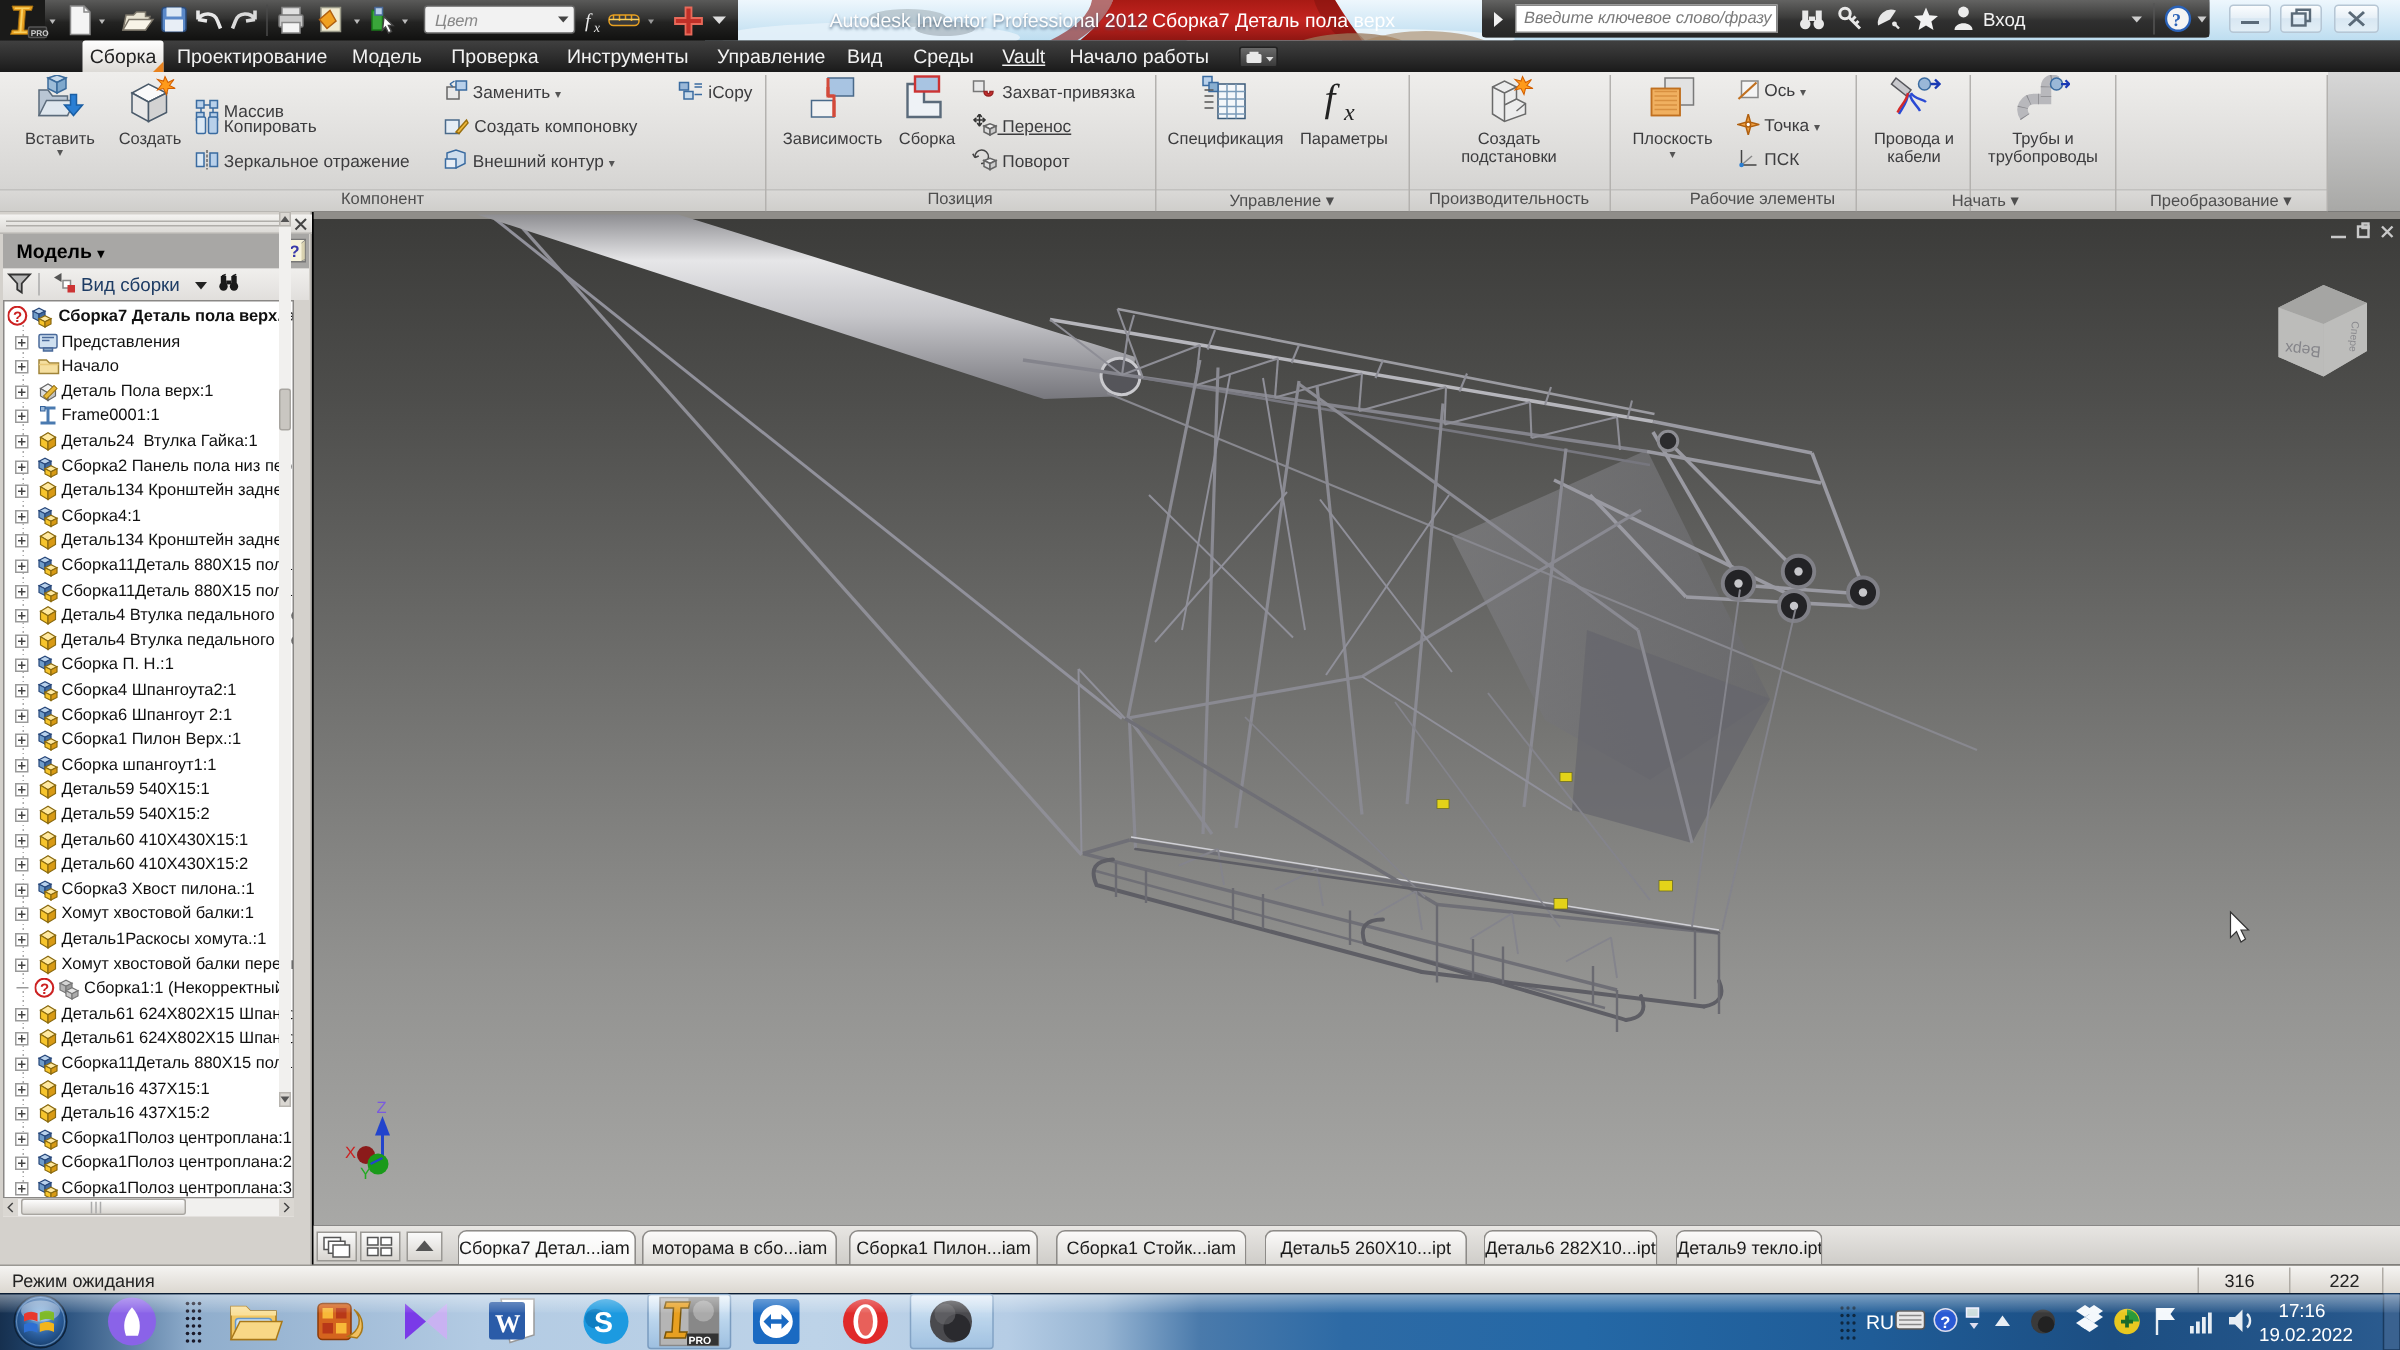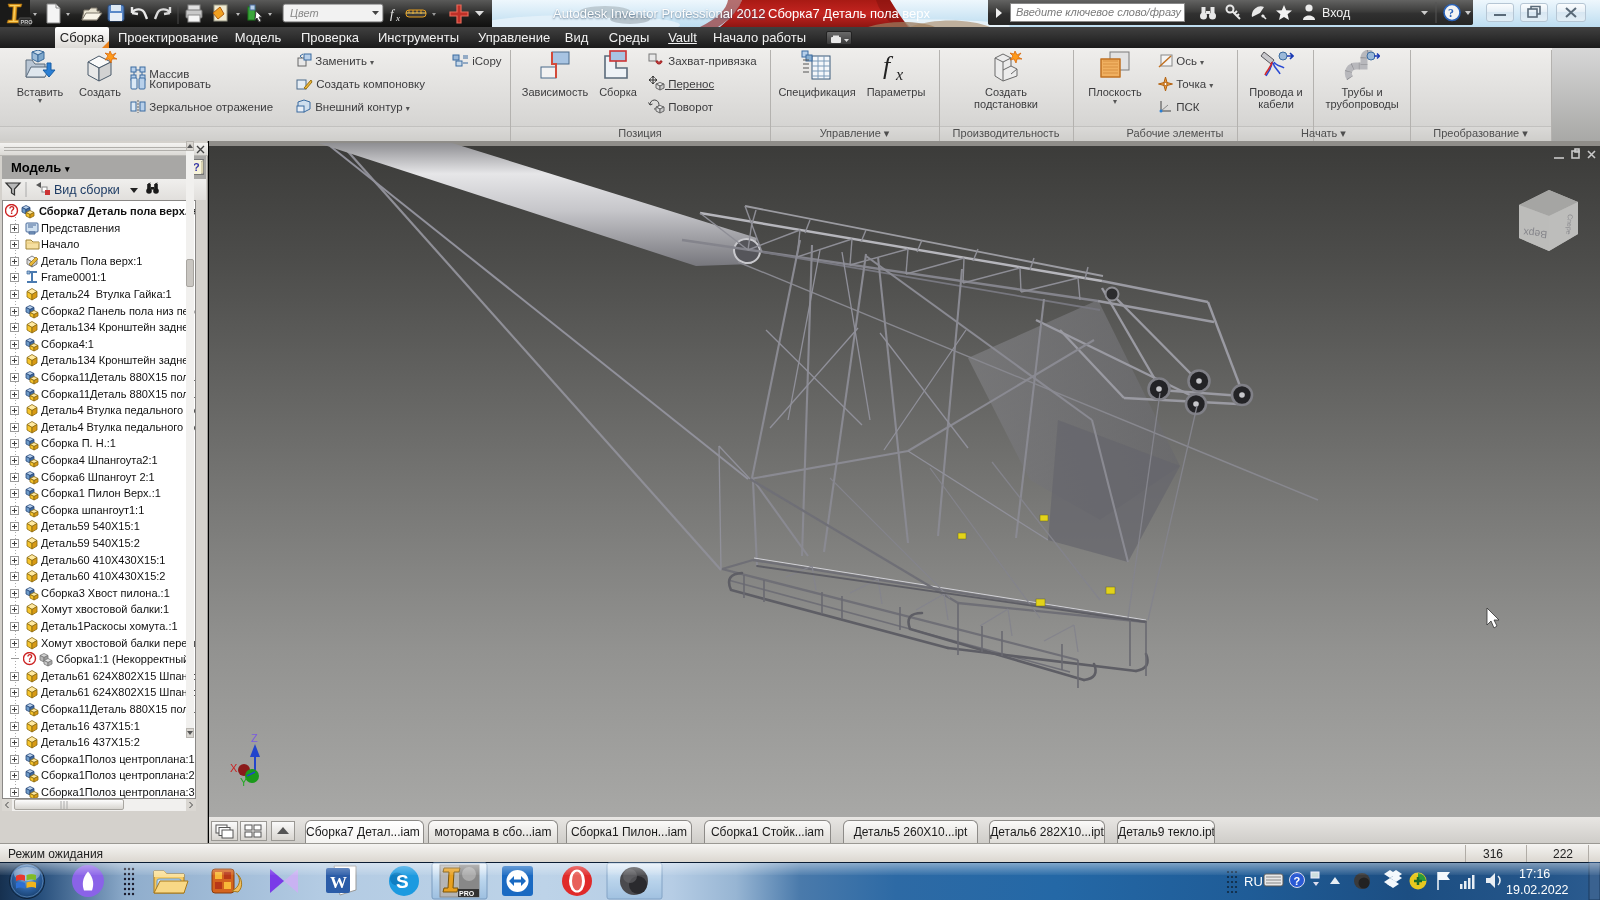--- a/index.html
+++ b/index.html
@@ -251,20 +251,21 @@
   <div class="glabelrow"></div>
   <div class="gsep" style="left:510px;"></div>
   <div class="gsep" style="left:770px;"></div>
   <div class="gsep" style="left:939px;"></div>
   <div class="gsep" style="left:1073px;"></div>
   <div class="gsep" style="left:1237px;"></div>
   <div class="gsep" style="left:1313px;"></div>
   <div class="gsep" style="left:1410px;"></div>
   <div class="gsep" style="left:1551px;"></div>
 
+  <div class="glabel" style="left:0px;width:510px;">Компонент</div>
   <div class="glabel" style="left:510px;width:260px;">Позиция</div>
   <div class="glabel" style="left:770px;width:169px;">Управление ▾</div>
   <div class="glabel" style="left:939px;width:134px;">Производительность</div>
   <div class="glabel" style="left:1073px;width:164px;padding-left:40px;">Рабочие элементы</div>
   <div class="glabel" style="left:1237px;width:173px;">Начать ▾</div>
   <div class="glabel" style="left:1410px;width:141px;">Преобразование ▾</div>
 
   <div class="bigbtn" style="left:12px;width:56px;">
     <svg width="34" height="32" viewBox="0 0 34 32">
       <path d="M3 12 L3 27 L22 27 L22 14 L12 14 L9 10 L3 10 Z" fill="#b9c6d4" stroke="#5b6b7b"></path>

